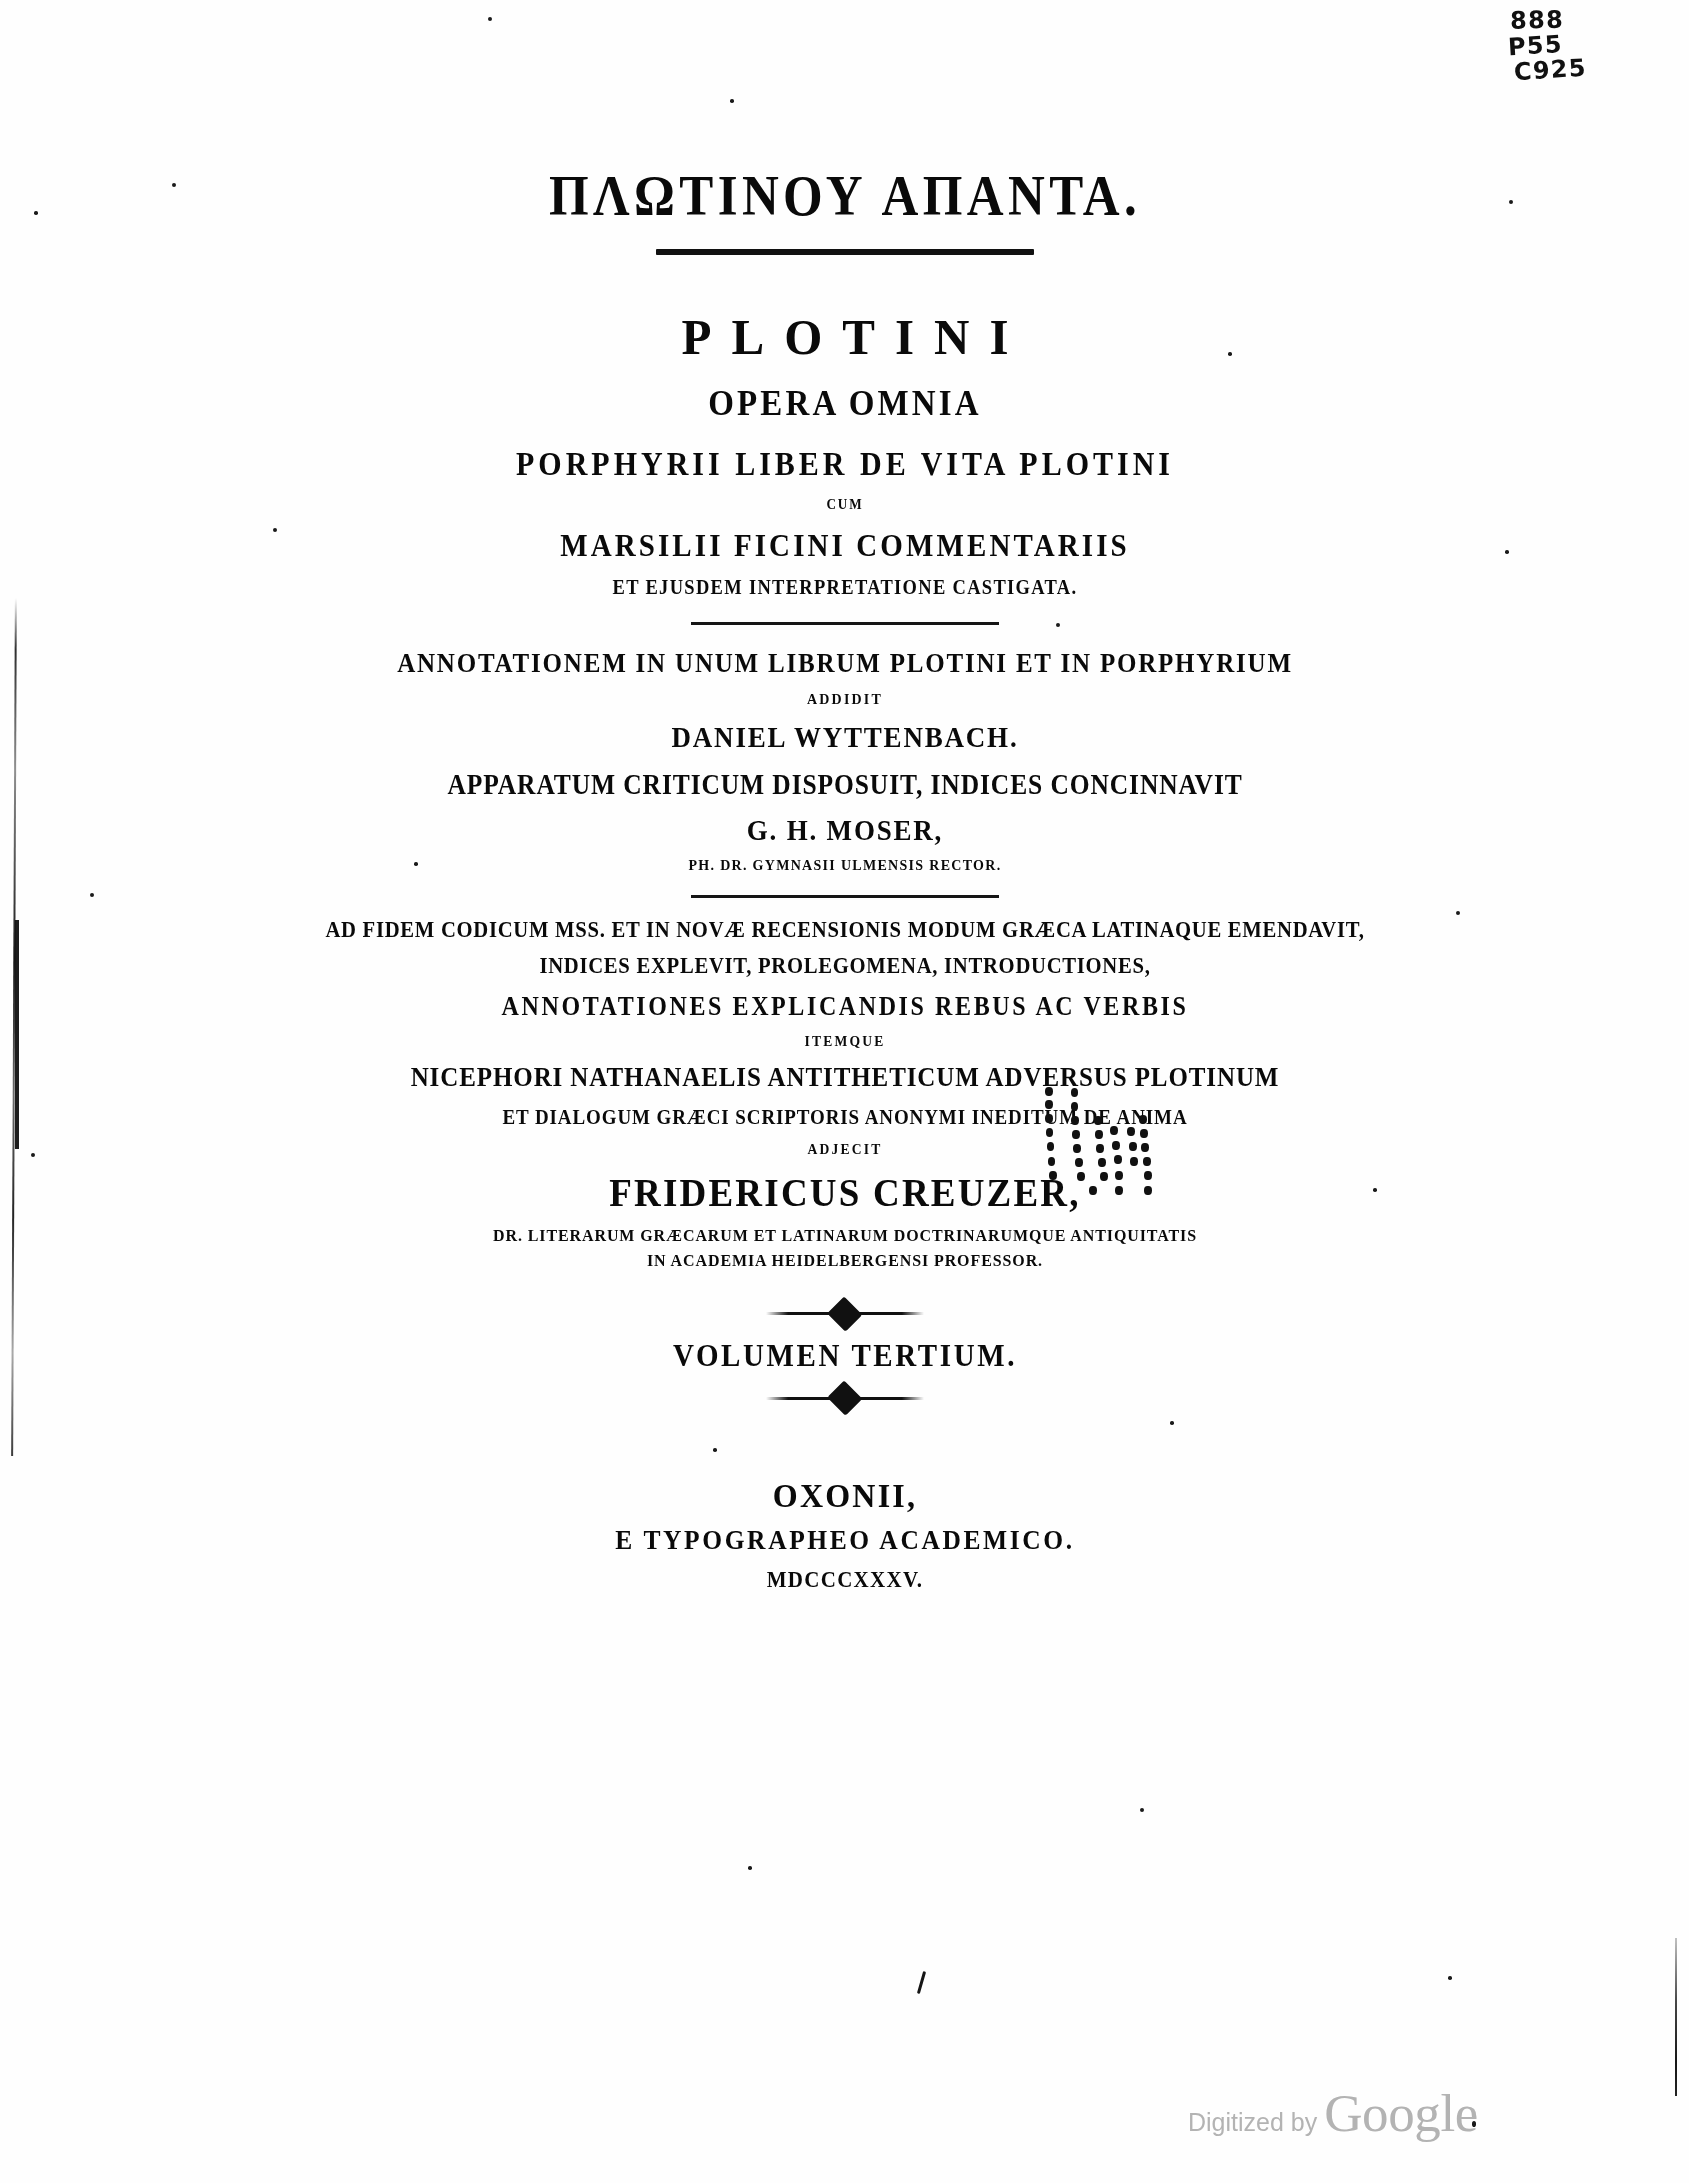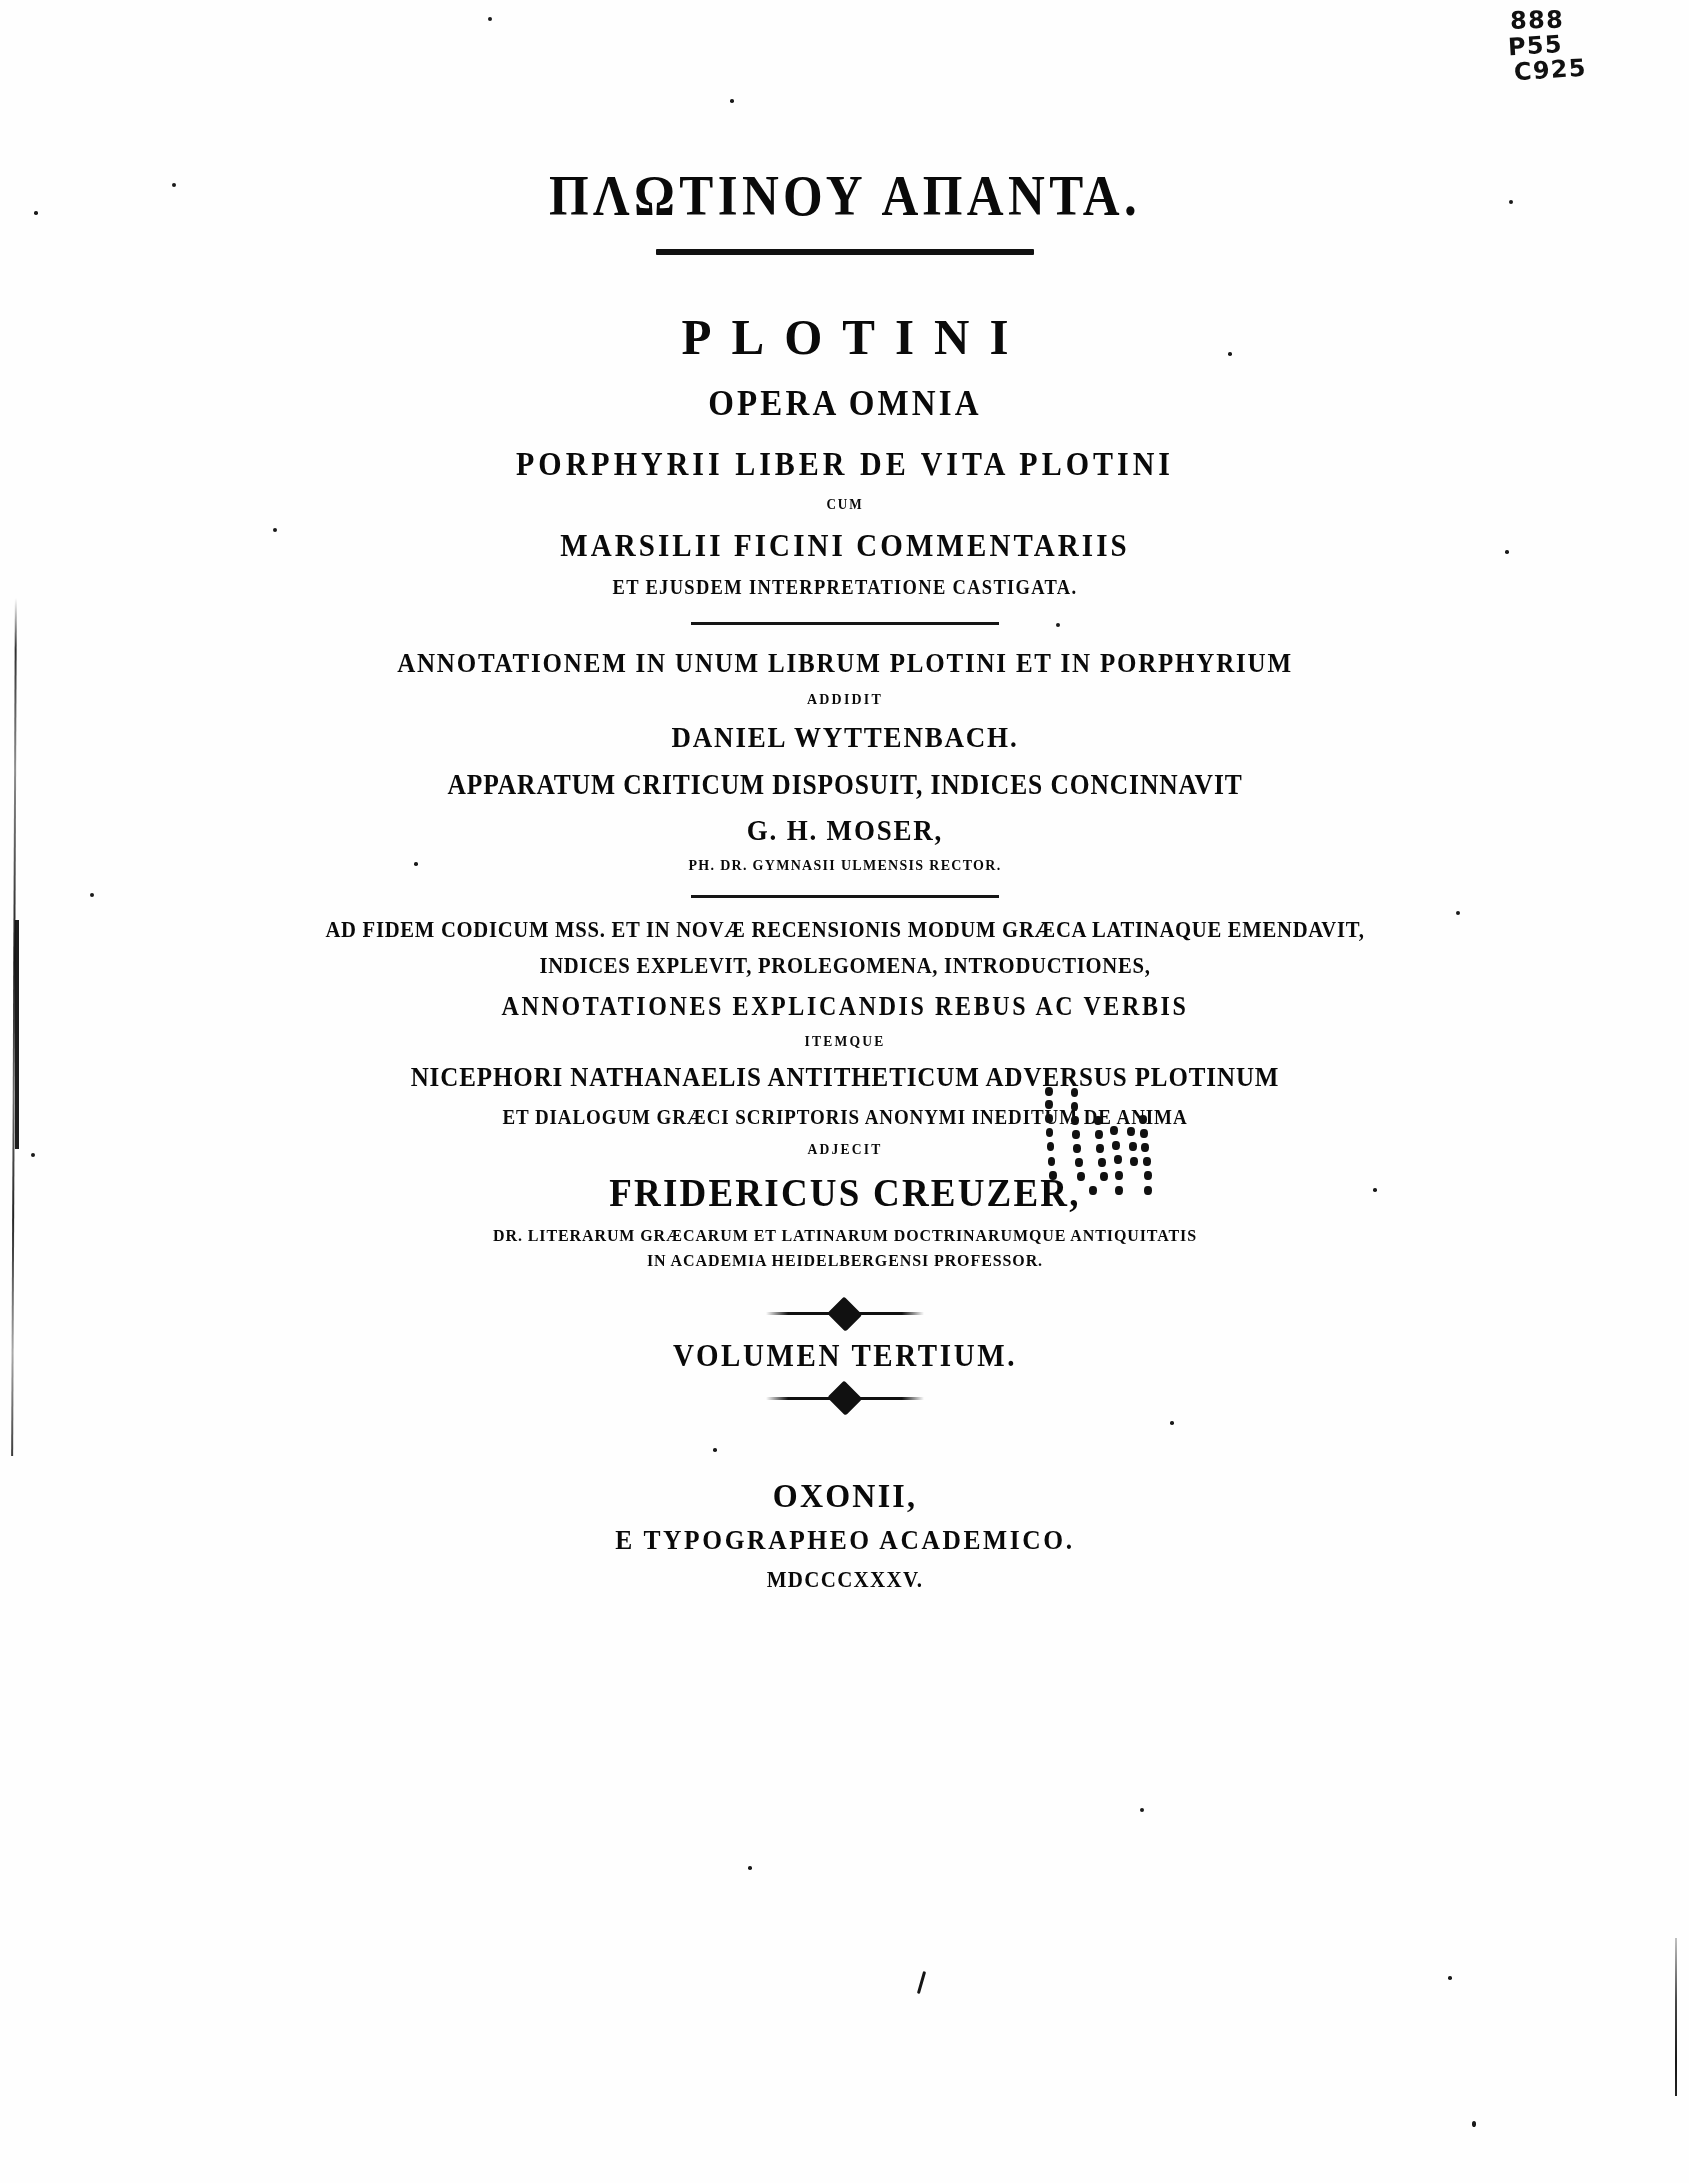--- a/index.html
+++ b/index.html
@@ -540,15 +540,18 @@
     <i style="left:95px; top:42px;"></i>
     <i style="left:96px; top:56px;"></i>
     <i style="left:98px; top:70px;"></i>
     <i style="left:99px; top:84px;"></i>
     <i style="left:70px; top:84px;"></i>
     <i style="left:44px; top:99px;"></i>
     <i style="left:70px; top:99px;"></i>
     <i style="left:99px; top:99px;"></i>
   </div>
 
+  <div class="google-watermark">
+    <span class="gw-digitized">Digitized by</span><span class="gw-google">Google</span>
+  </div>
 
 </div>
 
 
 </body></html>

